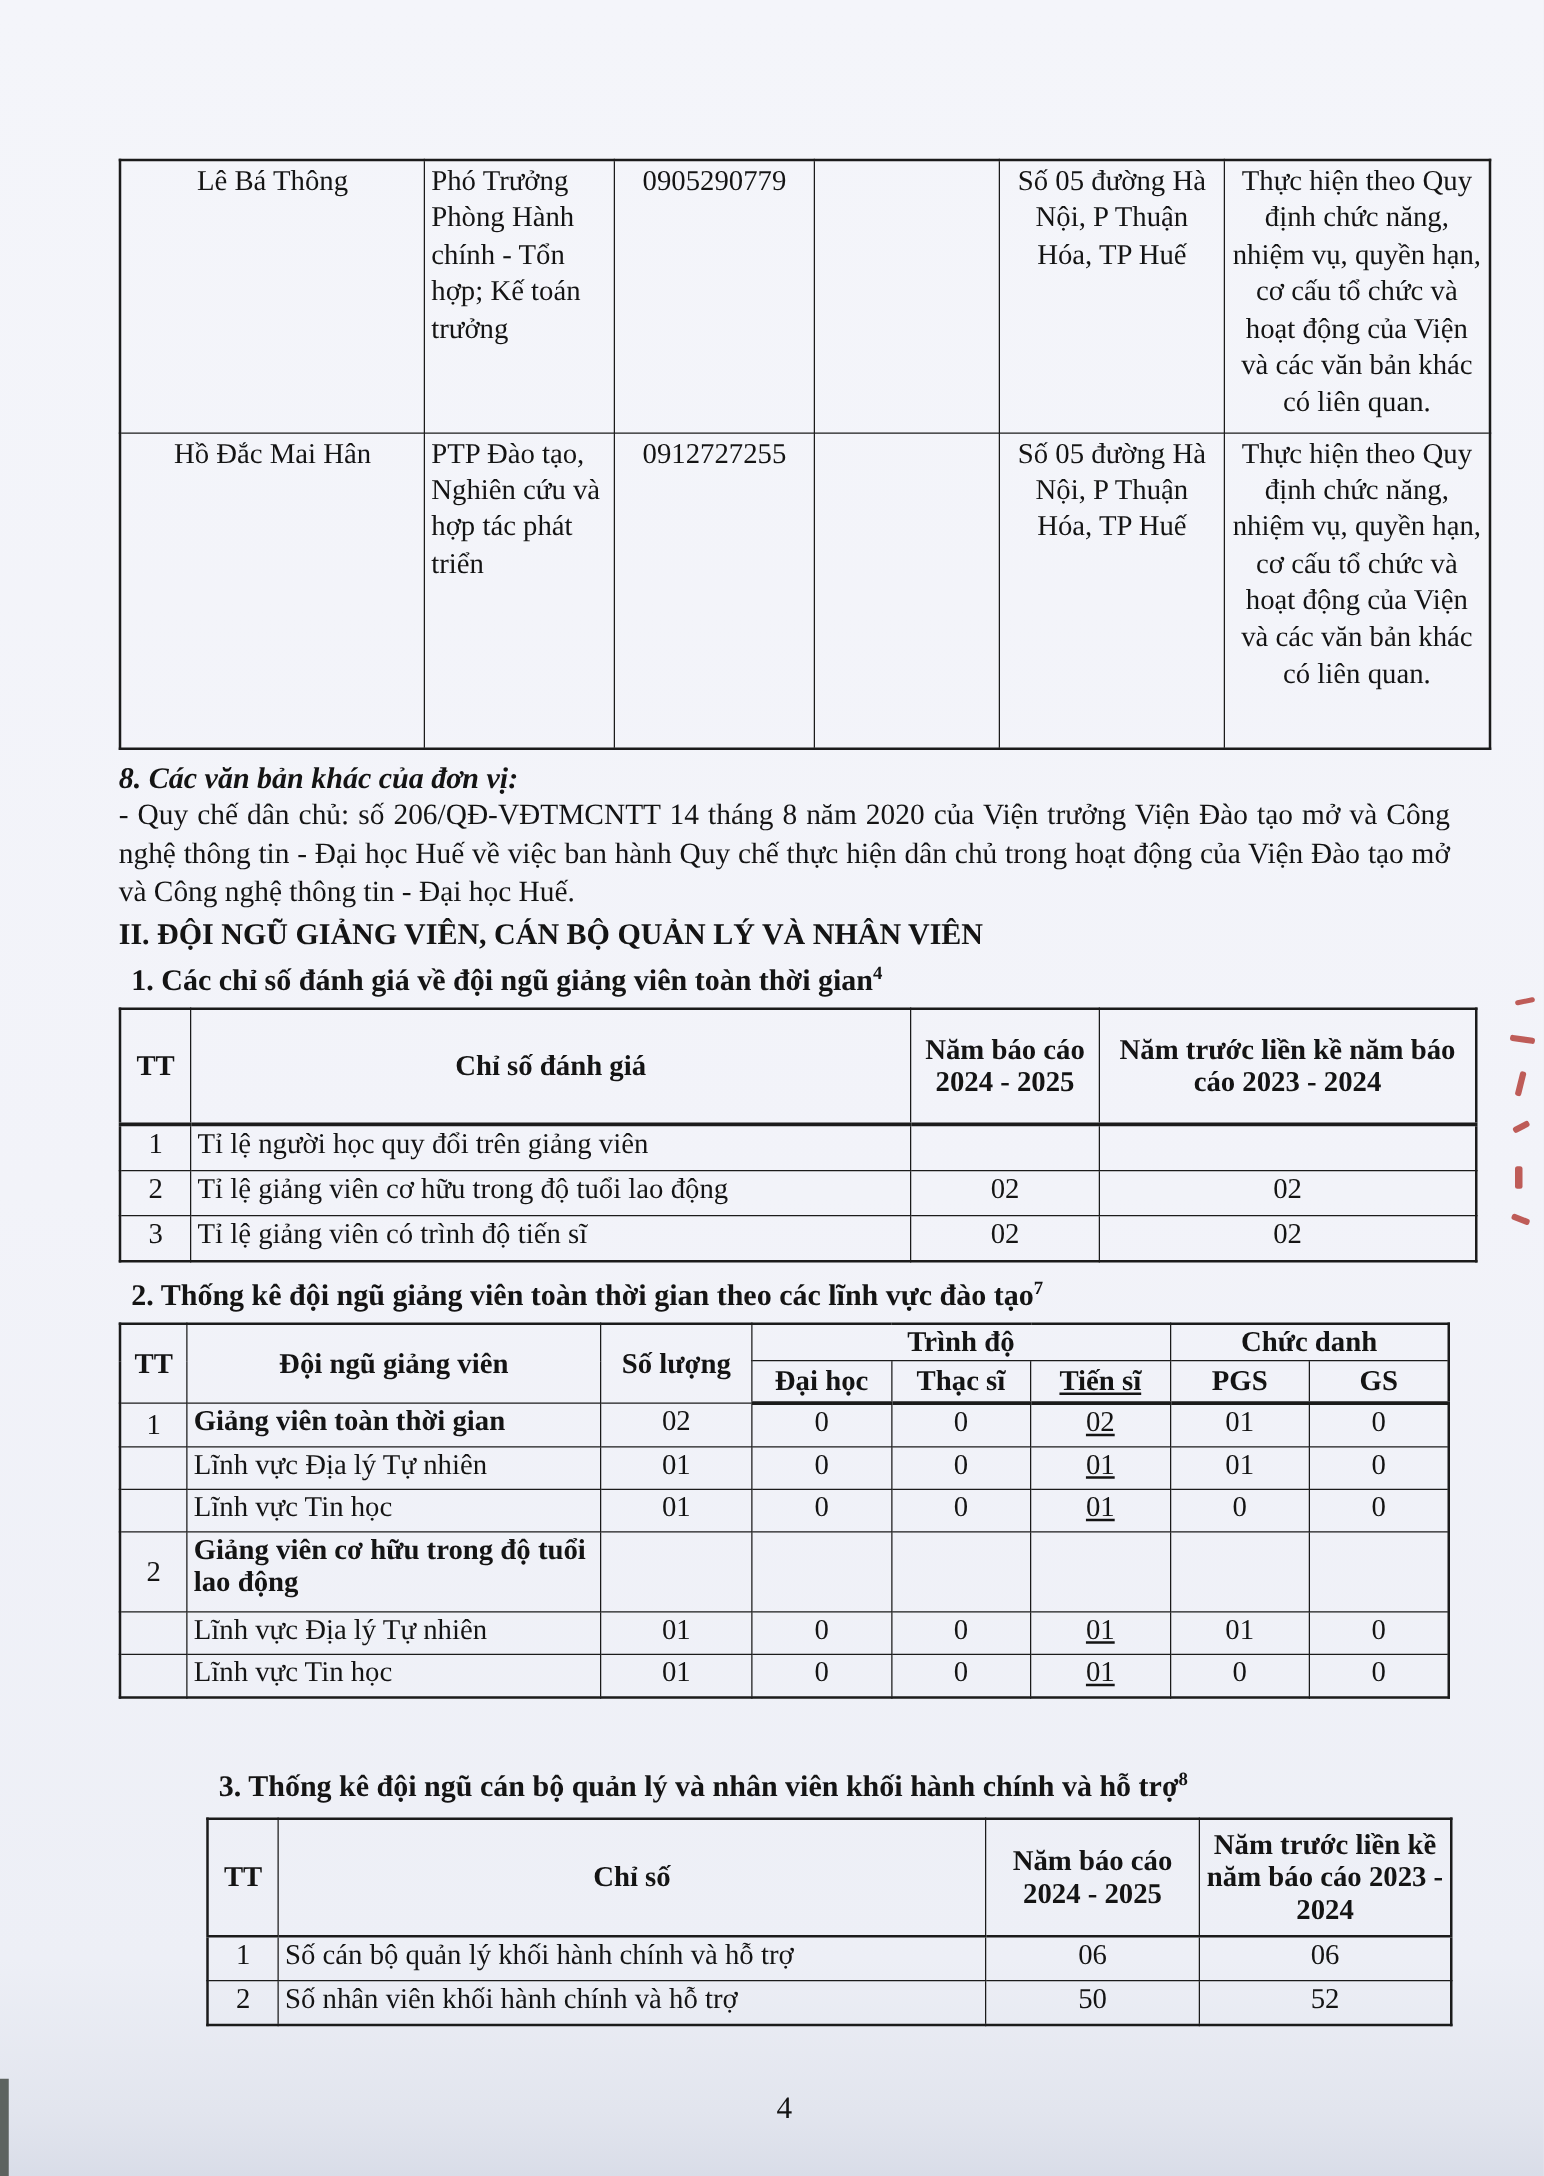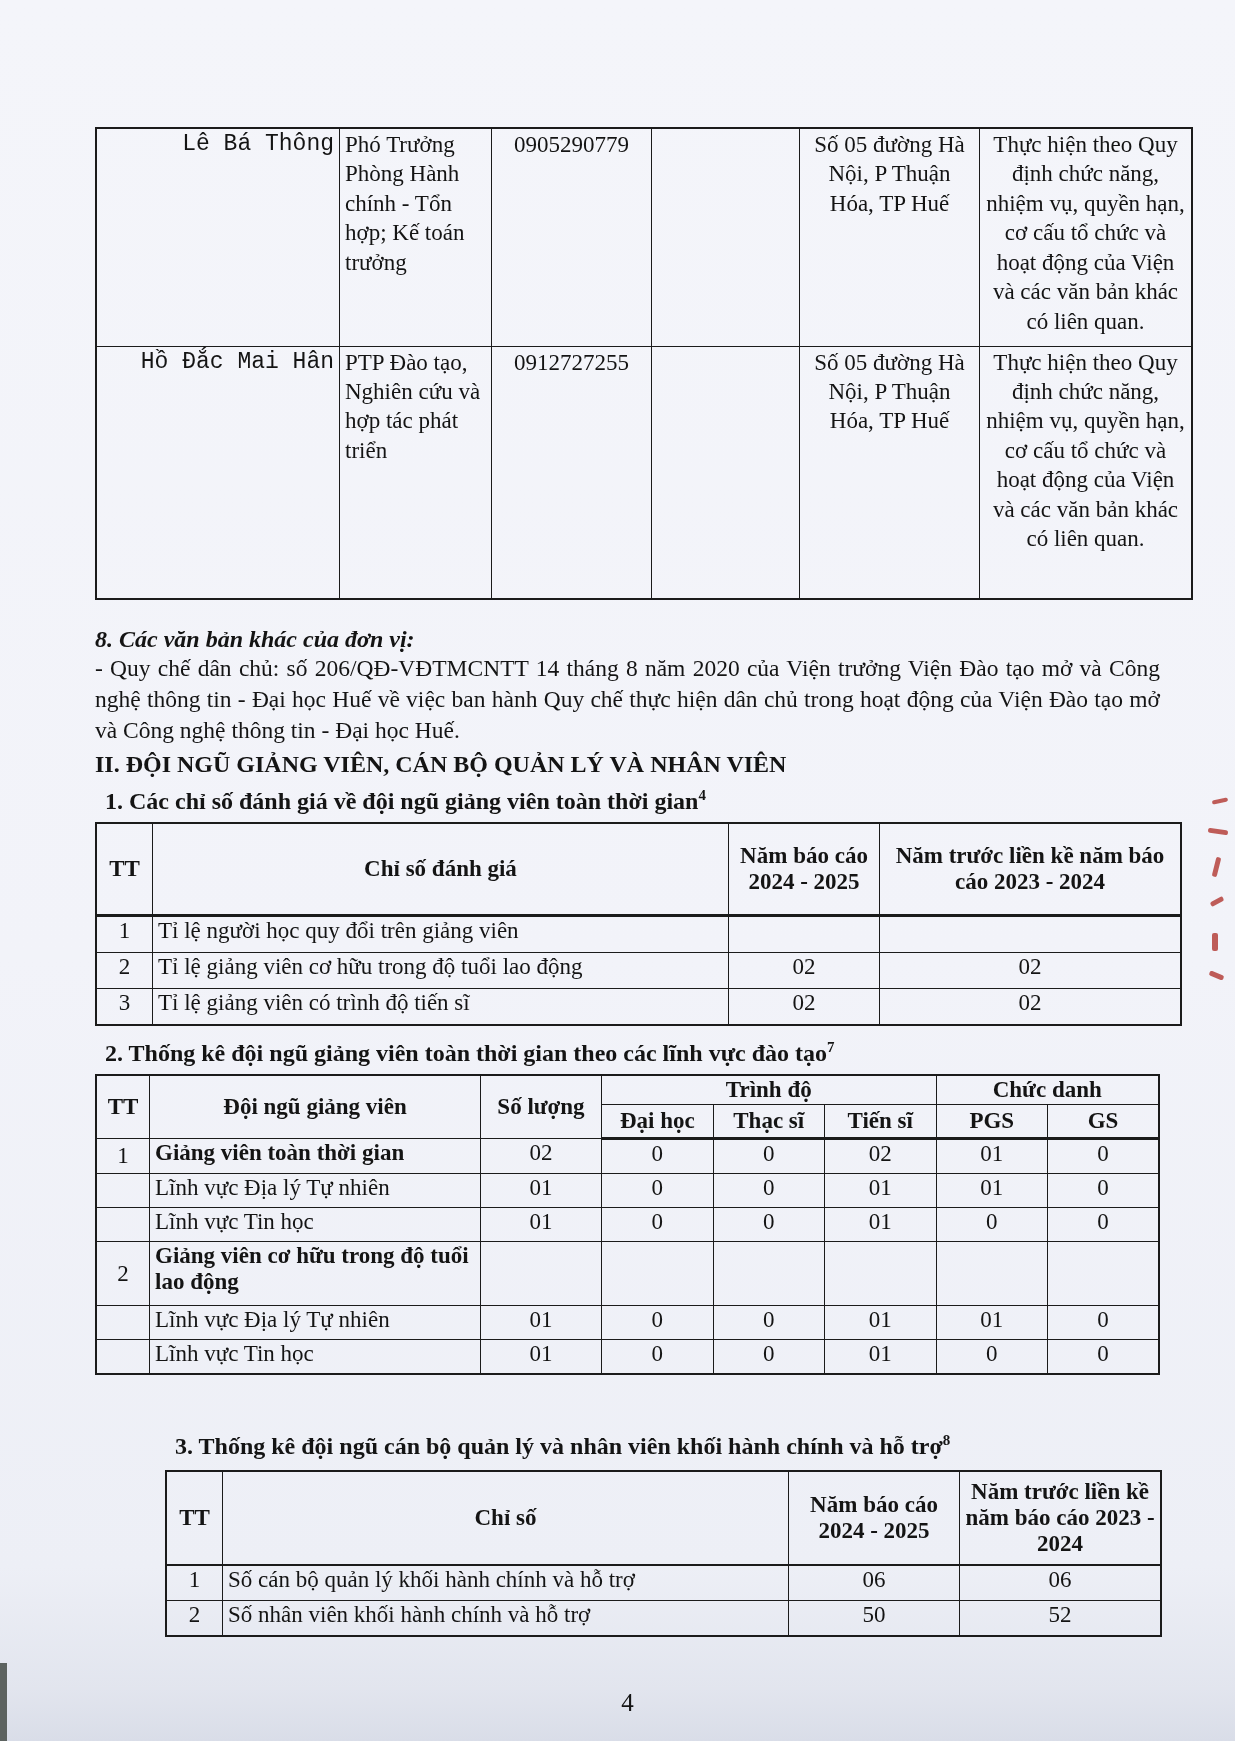--- a/index.html
+++ b/index.html
@@ -14,29 +14,29 @@
     overflow:hidden;
   }
   .content { position:absolute; left:95px; top:127px; width:1065px; }
 
   table { border-collapse:collapse; table-layout:fixed; width:1065px; }
   td, th { border:1.6px solid #1b1b1b; padding:1px 5px; font-size:23px; vertical-align:top; overflow:hidden; }
   table.outer { border:2.6px solid #1b1b1b; }
 
   
   .contacts td { line-height:1.28; }
-  .c-name   { width:232px; text-align:right;font-family:Liberation Mono, monospace; }
+  .c-name   { width:232px; text-align:center; }
   .c-pos    { width:141px; text-align:left; }
   .c-phone  { width:149px; text-align:center; }
   .c-blank  { width:137px; }
   .c-addr   { width:169px; text-align:center; }
   .c-duty   { width:201px; text-align:center; line-height:1.32; }
 
   
-  .s8-heading { margin-top:26px; font-size:24px; font-weight:bold; font-style:italic; }
+  .s8-heading { margin-top:10px; font-size:24px; font-weight:bold; font-style:italic; }
   .para { margin:0; font-size:23.5px; line-height:31px; text-align:justify; }
   .hII { margin-top:3px; font-size:24px; font-weight:bold; line-height:31px; }
   .hsub { font-size:24px; font-weight:bold; line-height:31px;margin-left:10px; }
   sup { font-size:15px; }
 
   
   .t1 { margin-top:5px; }
   .t1 th { font-weight:bold; vertical-align:middle; text-align:center; }
   .t1 .head th { border-bottom:3px solid #1b1b1b; }
   .e-tt    { width:45px; text-align:center; }
@@ -47,21 +47,21 @@
 
   
   .t2 { margin-top:5px; }
   .t2 th { font-weight:bold; vertical-align:middle; text-align:center; }
   .t2 .subhead th { border-bottom:3px solid #1b1b1b; }
   .l-tt   { width:42px; text-align:center; vertical-align:middle; }
   .l-grp  { width:320px; text-align:left; }
   .l-qty  { width:110px; text-align:center; }
   .l-bach { width:80px; text-align:center;margin-top:20px; }
   .l-mast { width:88px; text-align:center; }
-  .l-doct { width:85px; text-align:center; }
+  .l-doct { width:85px; text-align:center;text-decoration:underline; }
   .l-pgs  { width:95px; text-align:center; }
   .l-gs   { width:197px; text-align:center; }
   .t2 td { height:31px; }
   .t2 td.b { font-weight:bold; }
 
   
   .h3-indent { margin-left:80px; margin-top:50px; }
   .t3 { margin-left:70px; margin-top:8px; width:975px; }
   .t3 th { font-weight:bold; vertical-align:middle; text-align:center; border-bottom:2.6px solid #1b1b1b; }
   .s-tt    { width:45px; text-align:center; }

